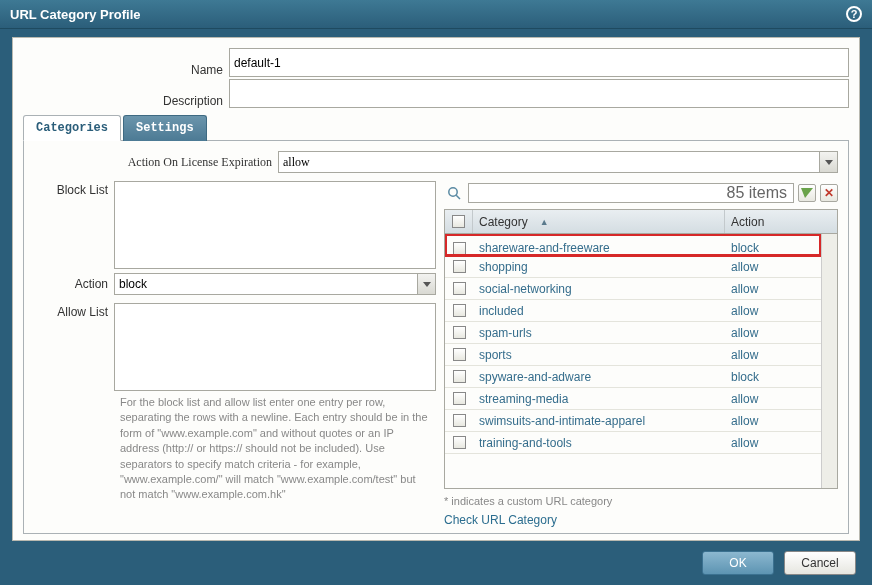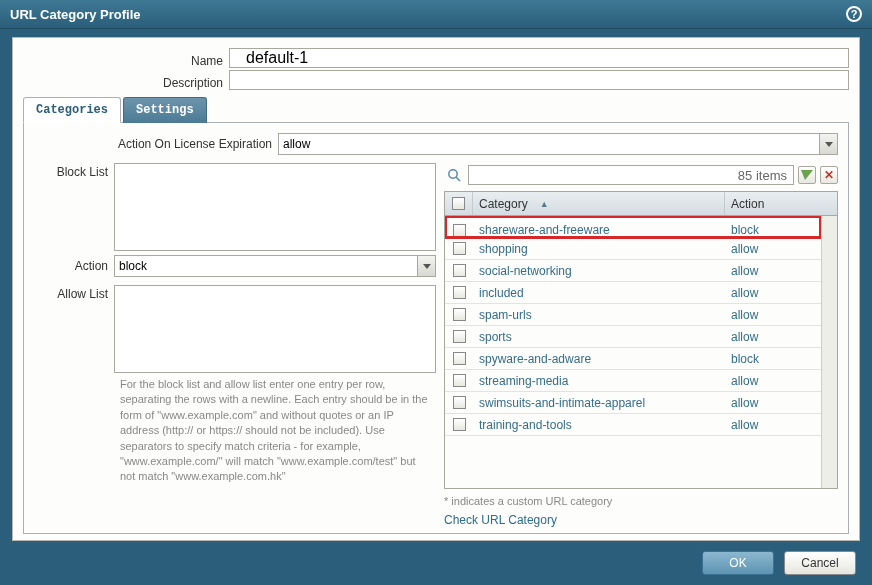--- a/index.html
+++ b/index.html
@@ -57,24 +57,24 @@
 }
 .form-row label {
   width: 206px;
   text-align: right;
   padding-right: 6px;
   color: #333;
   font-size: 12px;
 }
 .form-row input[type=text], .form-row .desc-input {
   flex: 1;
-  height: 20px;
-  border: 1px solid #a8a8a0;
-  padding: 1px 16px;
-  font-size: 16px;
+  height: 29px;
+  border: 1px solid #a8a8a0;
+  padding: 1px 4px;
+  font-size: 12px;
   background: #fff;
 }
 .tabs {
   margin-top: 4px;
   display: flex;
   border-bottom: 1px solid #aab1b5;
   font-family: Liberation Mono, monospace;
 }
 .tab {
   padding: 5px 12px;
@@ -108,20 +108,21 @@
   flex: 1;
   padding: 10px 10px 6px 10px;
   display: flex;
   flex-direction: column;
   overflow: hidden;
 }
 .license-row {
   display: flex;
   align-items: center;
   margin-bottom: 8px;
+  font-family: Liberation Serif, serif;
 }
 .license-row label {
   width: 244px;
   text-align: right;
   padding-right: 6px;
   color: #333;
 }
 .select-wrap {
   flex: 1;
   position: relative;
@@ -182,21 +183,21 @@
 .search-box {
   flex: 1;
   height: 20px;
   border: 1px solid #a8a8a0;
   background: #fff;
   display: flex;
   align-items: center;
   justify-content: flex-end;
   padding: 0 6px;
   color: #666;
-  font-size: 13px;
+  font-size: 16px;
 }
 .tb-btn {
   width: 18px; height: 18px;
   border: 1px solid #a8a8a0;
   background: linear-gradient(#fff, #e8e8e0);
   border-radius: 2px;
   display: flex; align-items: center; justify-content: center;
   cursor: pointer;
 }
 .tb-btn.filter svg { width:12px; height:10px; }

